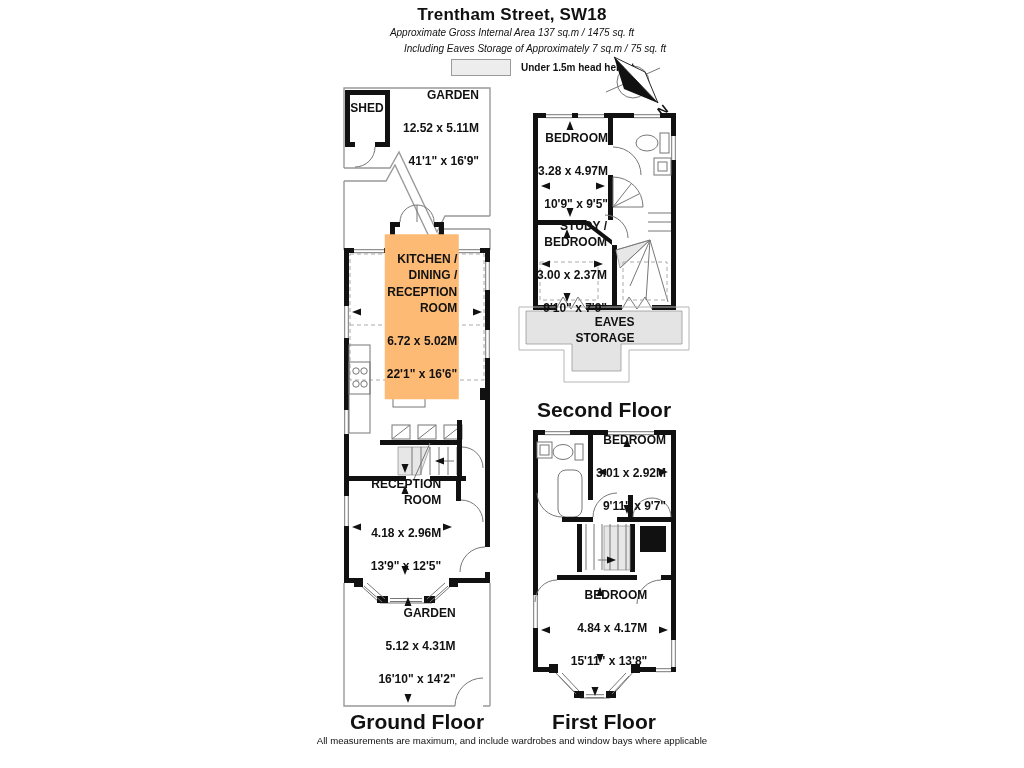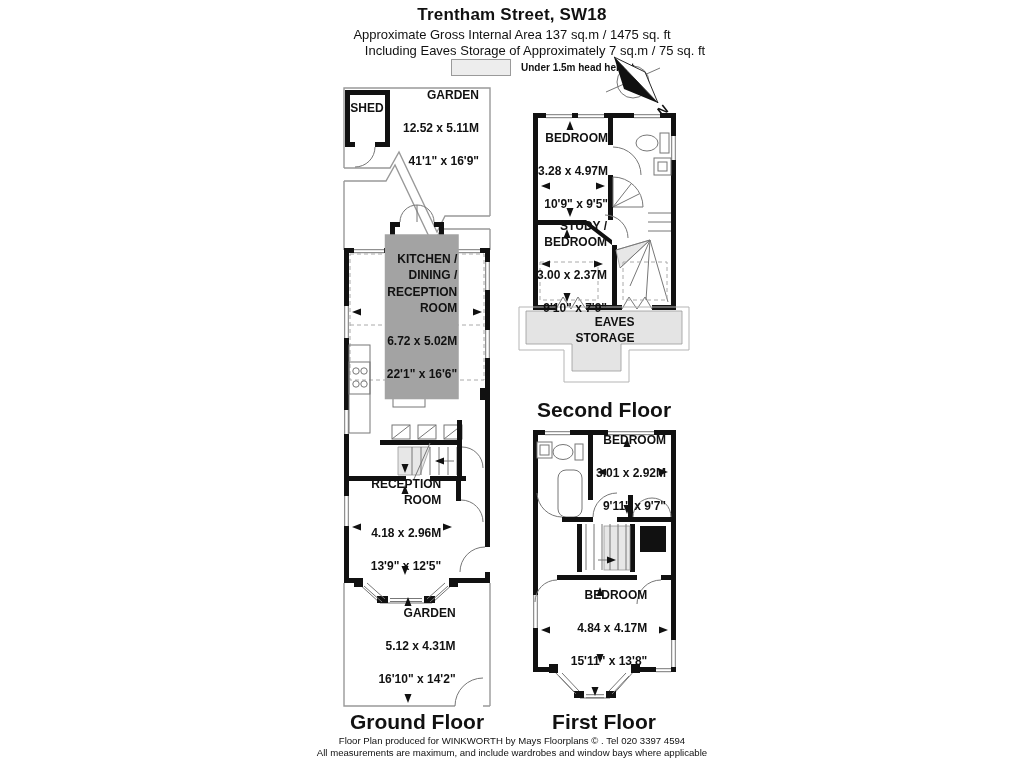--- a/index.html
+++ b/index.html
@@ -3,31 +3,31 @@
 <meta charset="utf-8">
 <style>
   html,body{margin:0;padding:0;}
   body{
     width:1024px;height:768px;position:relative;background:#fff;
     font-family:"Liberation Sans", sans-serif;color:#111;overflow:hidden;
   }
   .abs{position:absolute;}
   .ctr{left:0;right:0;text-align:center;}
   .title{top:5px;font-size:17px;font-weight:bold;letter-spacing:.2px;}
-  .sub{font-size:13px;}
+  .sub{font-size:10px;font-style:italic;}
   .sub1{top:27px;}
   .sub2{top:43px;padding-left:46px;}
   .legend{left:451px;top:59px;display:flex;align-items:center;gap:10px;}
   .legend-box{width:58px;height:15px;background:#ededed;border:1px solid #9a9a9a;}
   .legend-text{font-size:10px;font-weight:bold;}
   .room-label{
     transform:translate(-50%,-50%);text-align:right;
     font-size:12px;font-weight:bold;line-height:1.38;white-space:pre-line;
   }
-  .room-label.bg{background:#a3a3a3;padding:0 2px;}
+  .room-label.bg{background:#fdba74;padding:0 2px;}
   .floor-label{transform:translateX(-50%);font-size:21px;font-weight:bold;white-space:nowrap;}
   .footer{top:735px;font-size:9.6px;line-height:1.25;}
   svg{position:absolute;left:0;top:0;}
   .w{fill:#111;stroke:none;}               
   .tl{stroke:#777;stroke-width:1;fill:none;}      
   .gl{stroke:#999;stroke-width:1.4;fill:none;}    
   .dash{stroke:#aaa;stroke-width:1;fill:none;stroke-dasharray:4 3;}
   .shade{fill:#e7e7e7;stroke:#9a9a9a;stroke-width:.8;}
   .eaves-outer{fill:none;stroke:#b5b5b5;stroke-width:1;}
   .eaves-fill{fill:#e4e4e4;stroke:#9a9a9a;stroke-width:.8;}
@@ -358,15 +358,14 @@
   <div>BEDROOM</div>
   <div>4.84 x 4.17M</div>
   <div>15'11" x 13'8"</div>
 </div>
 
 <div class="abs floor-label" style="left:417px;top:710px">Ground Floor</div>
 <div class="abs floor-label" style="left:604px;top:398px">Second Floor</div>
 <div class="abs floor-label" style="left:604px;top:710px">First Floor</div>
 
 <div class="abs ctr footer">
-  <div>Floor Plan produced for WINKWORTH by Mays Floorplans  © .  Tel 020 3397 4594</div>
   <div>All measurements are maximum, and include wardrobes and window bays where applicable</div>
 </div>
 
 </body></html>

